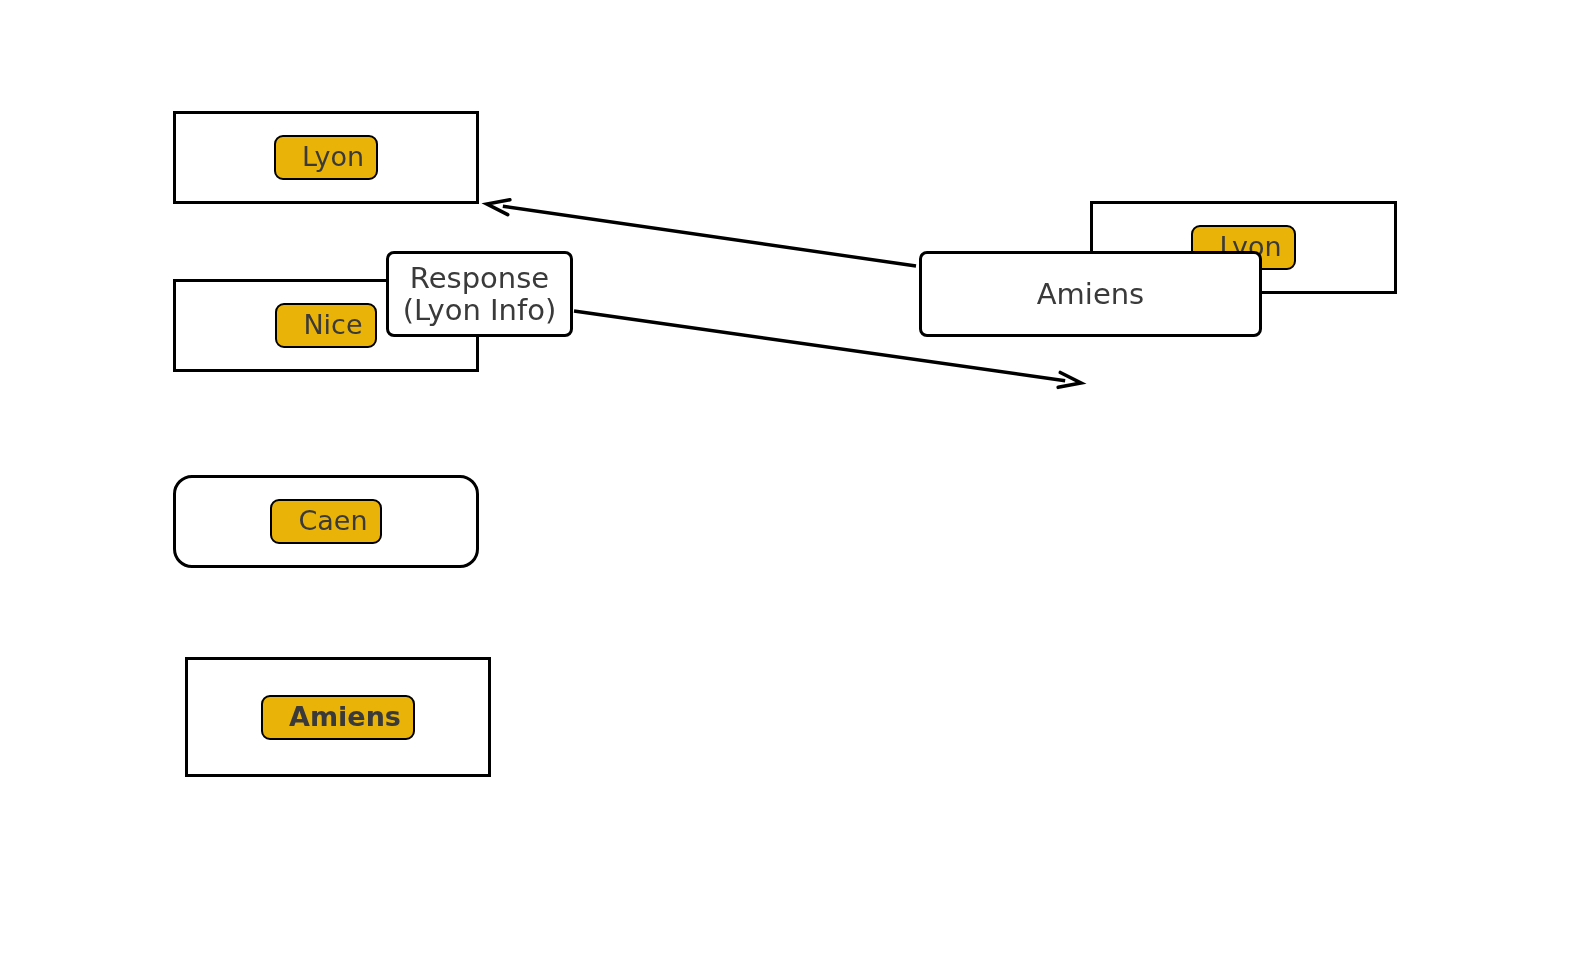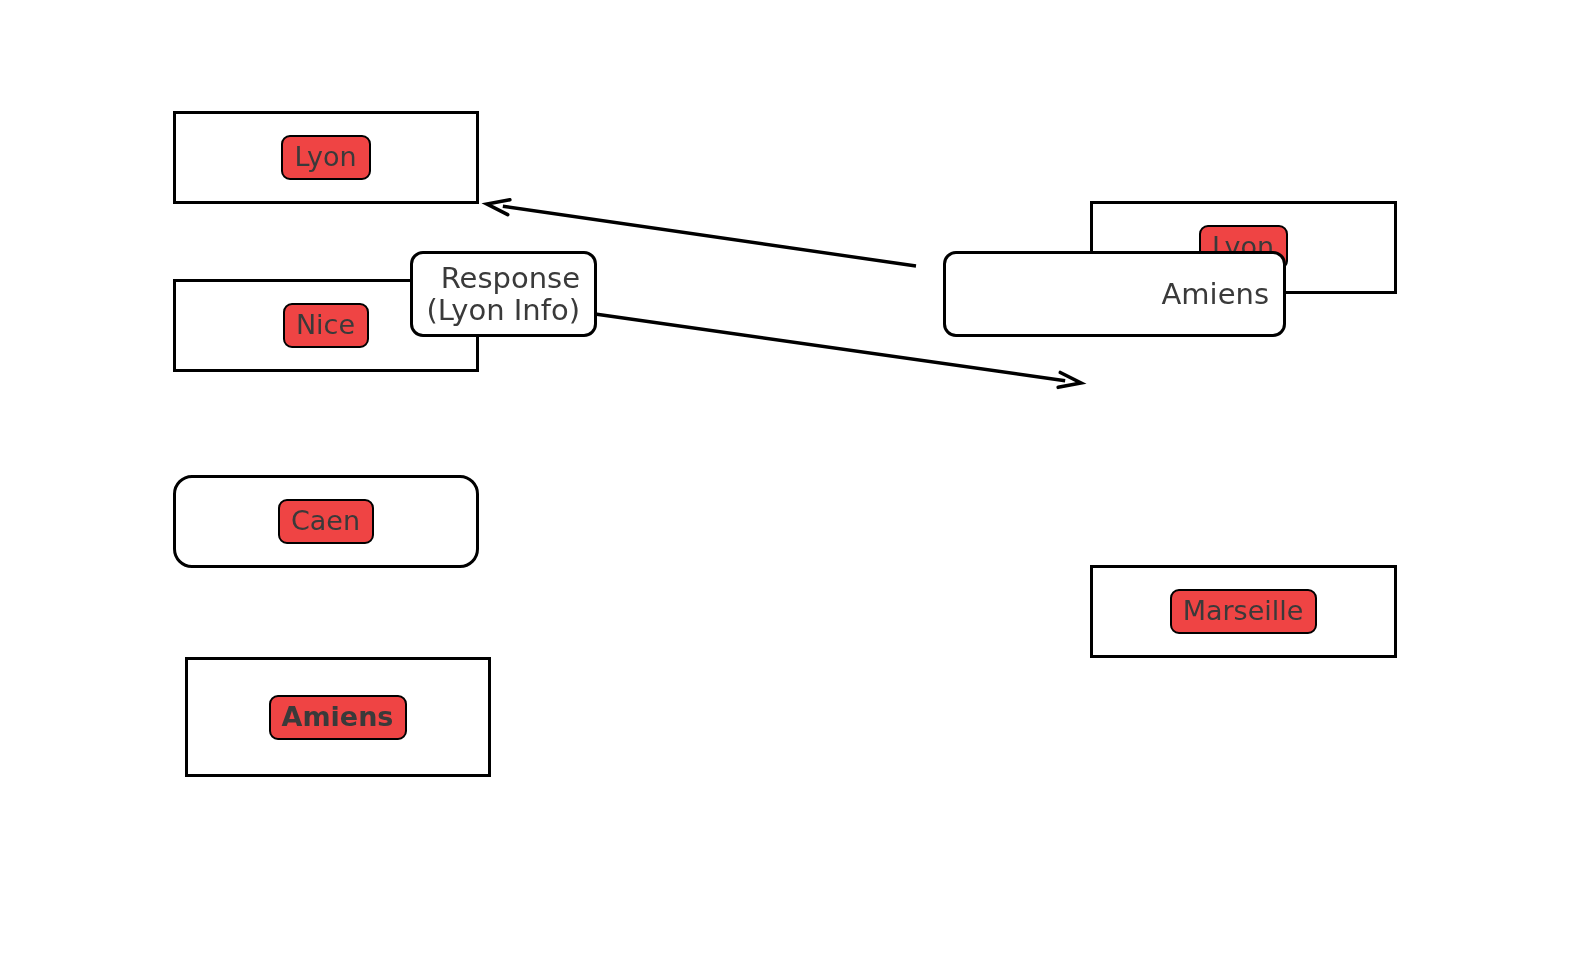--- a/index.html
+++ b/index.html
@@ -25,54 +25,53 @@
     background: #ffffff;
     display: flex;
     align-items: center;
     justify-content: center;
     z-index: 2;
   }
   .node-pill {
     box-sizing: border-box;
     border: 2.5px solid #000000;
     border-radius: 9px;
-    background: #ef4444;
+    background: #eab308;
     color: #3a3a3a;
     font-size: 27px;
     line-height: 1;
-    padding: 6px 12px 8px 11px;
+    padding: 6px 12px 8px 26px;
     white-space: nowrap;
     letter-spacing: 0px;
   }
   .edge-layer {
     position: absolute;
     left: 0;
     top: 0;
     width: 1589px;
     height: 964px;
     z-index: 3;
     pointer-events: none;
   }
   .edge-label {
     position: absolute;
     box-sizing: border-box;
     border: 3px solid #000000;
-    border-radius: 13px;
+    border-radius: 8px;
     background: #ffffff;
     color: #3a3a3a;
     display: flex;
     flex-direction: column;
-    align-items: flex-end;
+    align-items: center;
     justify-content: center;
     text-align: center;
     font-size: 29px;
     line-height: 1.12;
     z-index: 6;
     padding: 2px 14px;
-    margin-left: 24px;
   }
   .edge-label .ln {
     white-space: nowrap;
     display: block;
   }
 </style>
 </head>
 <body>
 
 <div id="canvas">
@@ -90,23 +89,20 @@
   </div>
 
   <div class="node-box" style="left: 185px; top: 657px; width: 306px; height: 120px; font-weight: bold;">
     <span class="node-pill">Amiens</span>
   </div>
 
   <div class="node-box" style="left: 1090px; top: 201px; width: 307px; height: 93px;">
     <span class="node-pill">Lyon</span>
   </div>
 
-  <div class="node-box" style="left: 1090px; top: 565px; width: 307px; height: 93px;">
-    <span class="node-pill">Marseille</span>
-  </div>
 
   <svg class="edge-layer" viewBox="0 0 1589 964" width="1589" height="964">
     <g id="edges-group">
         <line x1="916" y1="266" x2="502.8354795689387" y2="206.2885774668396" stroke="#000000" stroke-width="3.4" stroke-linecap="butt"></line>
         <path d="M 509.84655509487175 199.72391296896447 L 487 204 L 507.70101371970964 214.56967506484446" fill="none" stroke="#000000" stroke-width="3.6" stroke-linecap="round" stroke-linejoin="miter"></path>
         <line x1="574" y1="311" x2="1065.1589388557395" y2="380.7503818493358" stroke="#000000" stroke-width="3.4" stroke-linecap="butt"></line>
         <path d="M 1058.1640324185178 387.3322724542088 L 1081 383 L 1060.2730494347657 372.48127763146454" fill="none" stroke="#000000" stroke-width="3.6" stroke-linecap="round" stroke-linejoin="miter"></path>
       </g>
   </svg>
 

